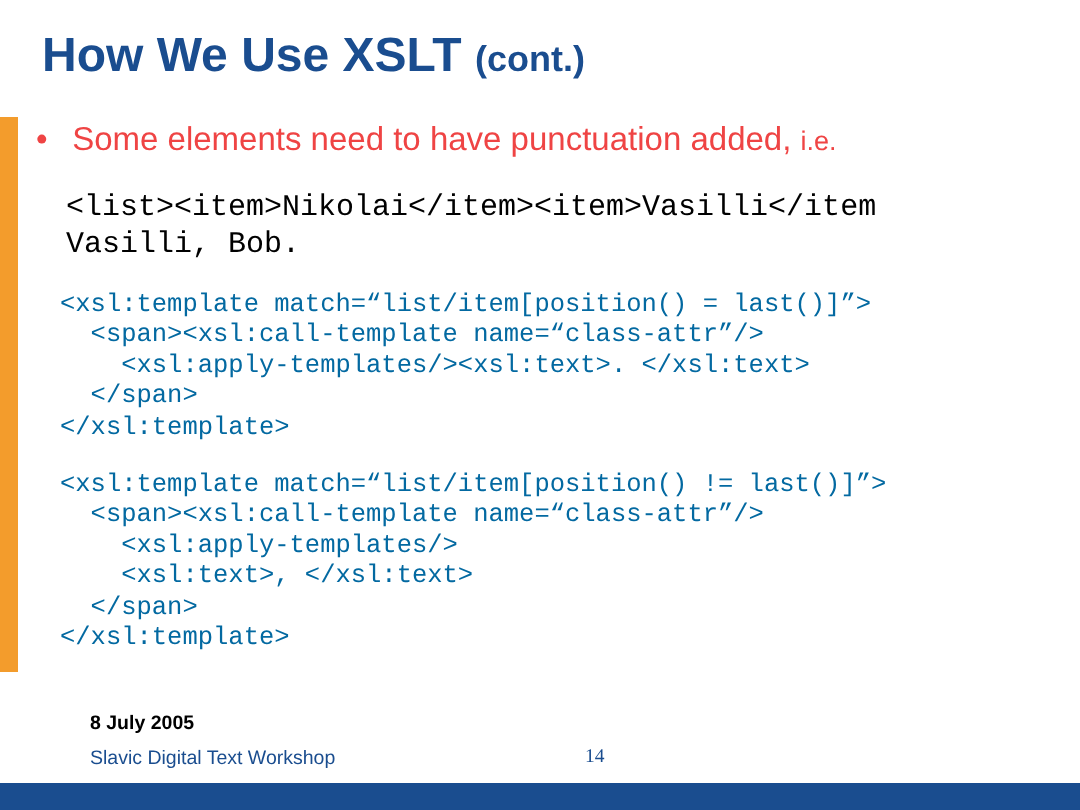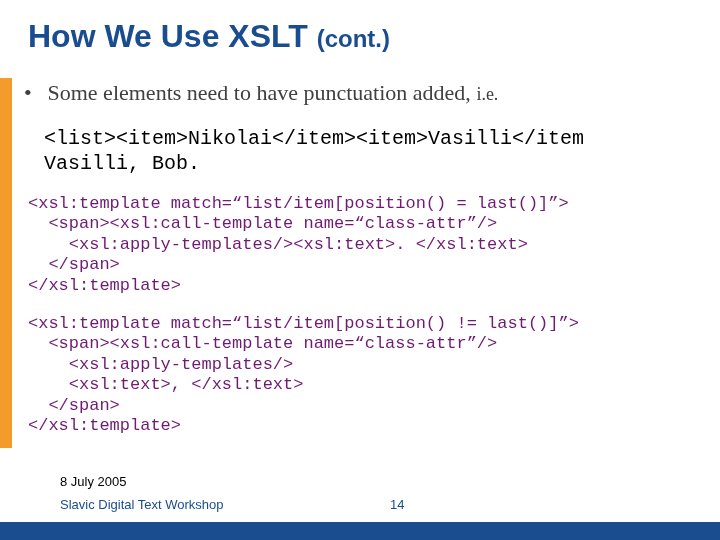--- a/index.html
+++ b/index.html
@@ -39,71 +39,72 @@
   .title .cont {
     font-size: 24px;
   }
   .content {
     position: absolute;
     left: 24px;
     top: 80px;
     width: 680px;
   }
   .bullet-line {
-    font-family: Liberation Serif, serif;
+    font-family: Liberation Sans, sans-serif;
     font-size: 22px;
-    color: #404040;
+    color: #ef4444;
   }
   .bullet-line .ie {
     font-size: 18px;
   }
   .bullet {
     display: inline-block;
     width: 18px;
   }
   .example {
     margin-left: 20px;
     margin-top: 20px;
     font-family: "Courier New", monospace;
     font-size: 20px;
     color: #000;
     line-height: 1.25;
   }
   .becomes {
     font-family: Arial, sans-serif;
   }
   .code-block {
-    margin-left: 4px;
+    margin-left: 16px;
     margin-top: 18px;
     font-family: "Courier New", monospace;
     font-size: 17px;
-    color: #701a75;
+    color: #0369a1;
     line-height: 1.2;
     white-space: pre;
   }
   .footer {
     position: absolute;
     left: 60px;
     bottom: 28px;
     font-family: Verdana, Arial, sans-serif;
     font-size: 13px;
     color: #000;
   }
   .footer .date {
     margin-bottom: 8px;
+    font-weight: bold;
   }
   .footer .workshop {
     color: #1a4d8f;
     text-align: right;
   }
   .page-num {
     position: absolute;
     left: 390px;
     bottom: 28px;
-    font-family: Liberation Sans, sans-serif;
+    font-family: Liberation Serif, serif;
     font-size: 13px;
     color: #1a4d8f;
     margin-top: 41px;
   }
 </style>
 </head>
 <body>
 
 <div class="orange-bar"></div>
 <div class="blue-bar"></div>

